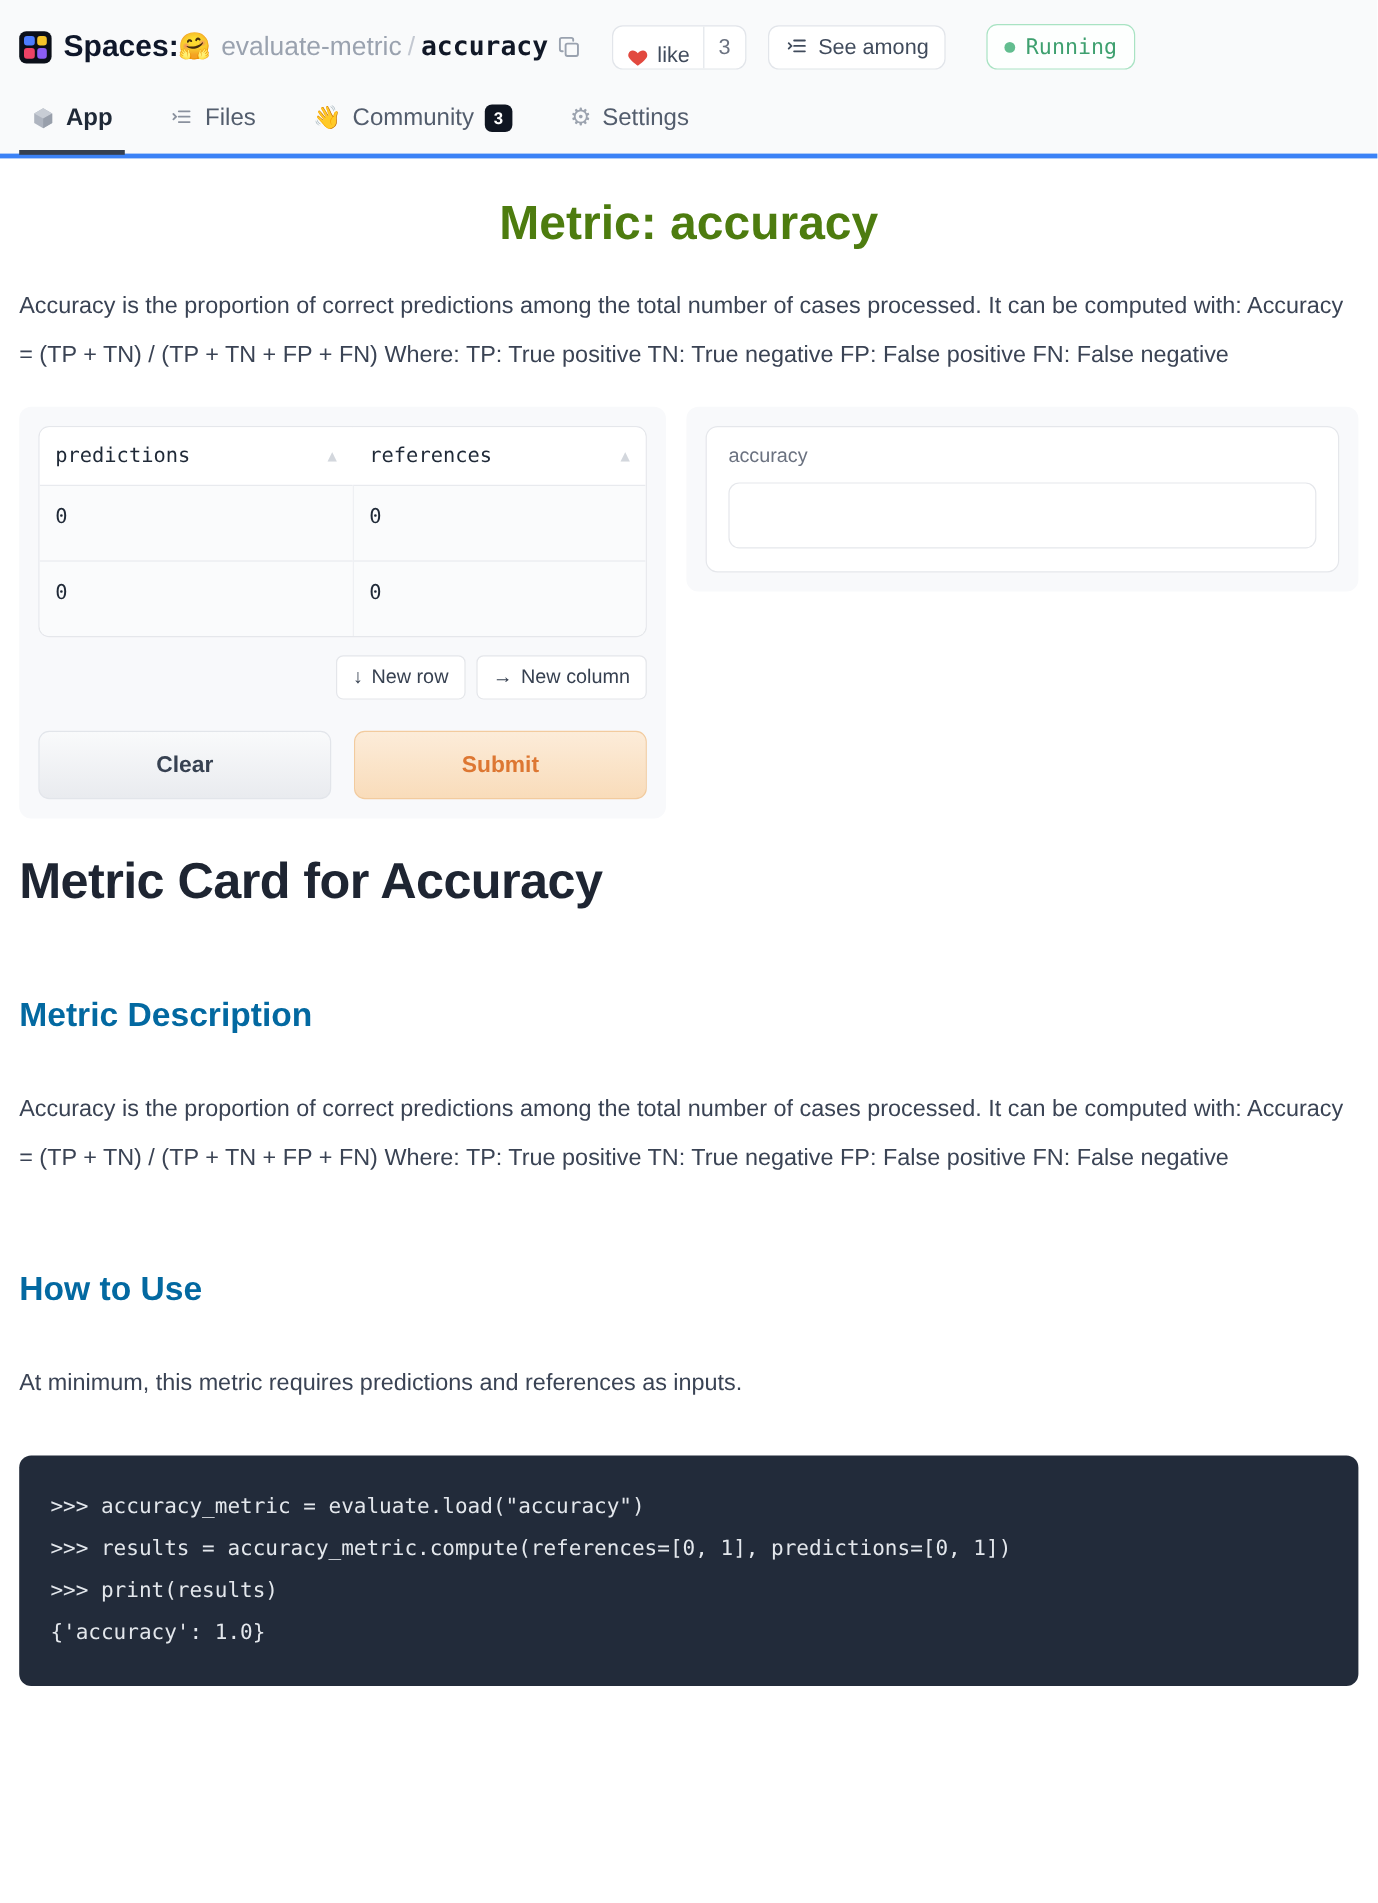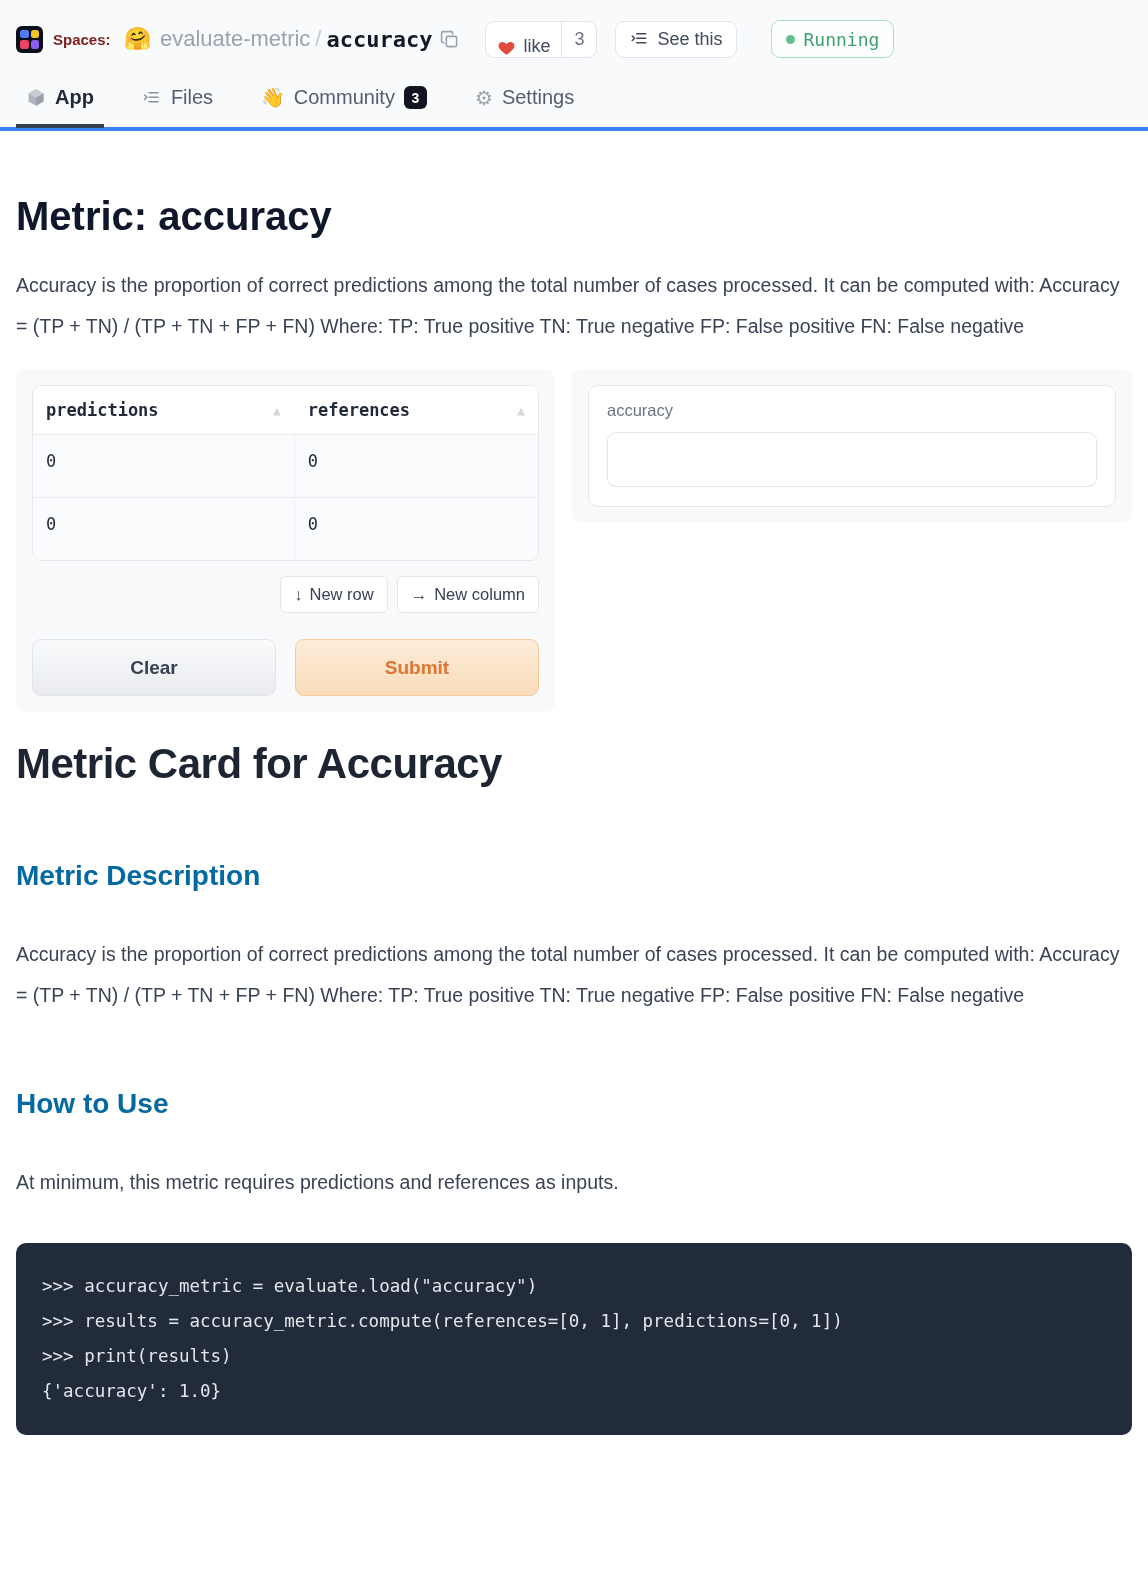--- a/index.html
+++ b/index.html
@@ -5,21 +5,21 @@
   * { margin:0; padding:0; box-sizing:border-box; }
   html,body { width:1148px; background:#ffffff; font-family:"Liberation Sans", sans-serif; color:#1f2937; }
 
   
   .topband { background:#f9fafb; }
   .hdr { display:flex; align-items:center; padding:20px 16px 14px 16px; }
   .hf-logo { width:27px; height:27px; background:#0b0f19; border-radius:6px; display:grid;
              grid-template-columns:1fr 1fr; grid-template-rows:1fr 1fr; gap:2px; padding:4px; margin-right:10px; }
   .hf-logo span { border-radius:2.5px; display:block; }
   .sq-blue{background:#4d7cfe;} .sq-yellow{background:#f5c32a;} .sq-red{background:#ee4266;} .sq-purple{background:#8b5cf6;}
-  .spaces-label { font-size:15px; font-weight:700; color:#7f1d1d; margin-right:14px; }
+  .spaces-label { font-size:25px; font-weight:700; color:#0f172a; }
   .org-avatar { font-size:22px; margin-right:8px; }
   .org-name { font-size:22px; color:#9aa2af; }
   .slash { font-size:22px; color:#c3c8d1; margin:0 5px; }
   .space-name { font-family:"DejaVu Sans Mono", monospace; font-size:22px; font-weight:700; color:#111827; }
   .copy-btn { background:none; border:none; cursor:pointer; margin-left:8px; display:flex; align-items:center; }
 
   .pill { display:flex; align-items:center; background:#ffffff; border:1px solid #e2e5ea; border-radius:9px;
           height:37px; font-size:18px; color:#404b5c; cursor:pointer; }
   .like-btn { margin-left:26px; padding:0; overflow:hidden; }
   .like-main { display:flex; align-items:flex-end; gap:7px; padding:0 11px; height:100%; }
@@ -34,32 +34,32 @@
   .tab { display:flex; align-items:center; gap:9px; font-size:20px; color:#535d6d; padding:14px 10px 18px 10px;
          margin-right:28px; position:relative; cursor:pointer; }
   .tab.active { color:#1f2937; font-weight:700; }
   .tab.active::after { content:""; position:absolute; left:0; right:0; bottom:-1px; height:4px; background:#354050; }
   .tab-badge { background:#0f1521; color:#ffffff; font-size:14px; font-weight:700; border-radius:6px;
                width:23px; height:23px; display:flex; align-items:center; justify-content:center; }
   .gear-glyph { font-size:20px; color:#9ca3af; line-height:1; }
 
   
   .main { padding:0 16px; }
-  .page-title { text-align:left; font-size:40px; font-weight:700; color:#0f172a; margin:63px 0 26px; }
+  .page-title { text-align:center; font-size:40px; font-weight:700; color:#4d7c0f; margin:32px 0 26px; }
   .para { font-size:19.5px; line-height:41px; color:#3a4354; margin-bottom:22px; }
 
   
   .gradio-row { display:flex; gap:17px; align-items:flex-start; margin-bottom:26px; }
   .card { background:#f8f9fb; border-radius:10px; padding:16px; }
   .card-left { width:539px; flex:0 0 539px; }
   .card-right { flex:1; }
 
   table.df { width:100%; border-collapse:separate; border-spacing:0; background:#ffffff;
              border:1px solid #e5e7eb; border-radius:9px; overflow:hidden; }
-  .df th { font-family:"DejaVu Sans Mono", monospace; font-size:17px; font-weight:700; color:#1f2937;
+  .df th { font-family:"DejaVu Sans Mono", monospace; font-size:17px; font-weight:400; color:#1f2937;
            text-align:left; padding:14px 13px; background:#ffffff; height:48px; }
   .df th .th-inner { display:flex; align-items:center; justify-content:space-between; }
   .sort-icon { color:#d3d7dd; font-size:13px; cursor:pointer; }
   .df td { font-family:"DejaVu Sans Mono", monospace; font-size:17px; color:#1f2937;
            padding:16px 13px 26px; background:#fafbfc; border-top:1px solid #e8eaee; height:60px; vertical-align:top; }
   .df td + td, .df th + th { border-left:1px solid #eef0f3; }
   .df th + th { border-left-color:transparent; }
 
   .df-btns { display:flex; justify-content:flex-end; gap:9px; margin-top:15px; }
   .df-btn { background:#ffffff; border:1px solid #e4e6ea; border-radius:6px; padding:8px 13px;
@@ -120,21 +120,21 @@
       <span class="like-count">3</span>
     </div>
 
     <div class="pill logs-btn">
       <svg class="icon-svg" width="20" height="18" viewBox="0 0 24 24" fill="none" stroke="#404b5c" stroke-width="2" stroke-linecap="round">
           <path d="M3 8l3 3-3 3"></path>
           <line x1="9" y1="5" x2="21" y2="5"></line>
           <line x1="9" y1="11" x2="21" y2="11"></line>
           <line x1="9" y1="17" x2="21" y2="17"></line>
         </svg>
-      <span>See this</span>
+      <span>See among</span>
     </div>
 
     <div class="running-badge">
       <span class="running-dot"></span>
       <span>Running</span>
     </div>
   </div>
 
   <div class="tabs">
     <div class="tab active">

